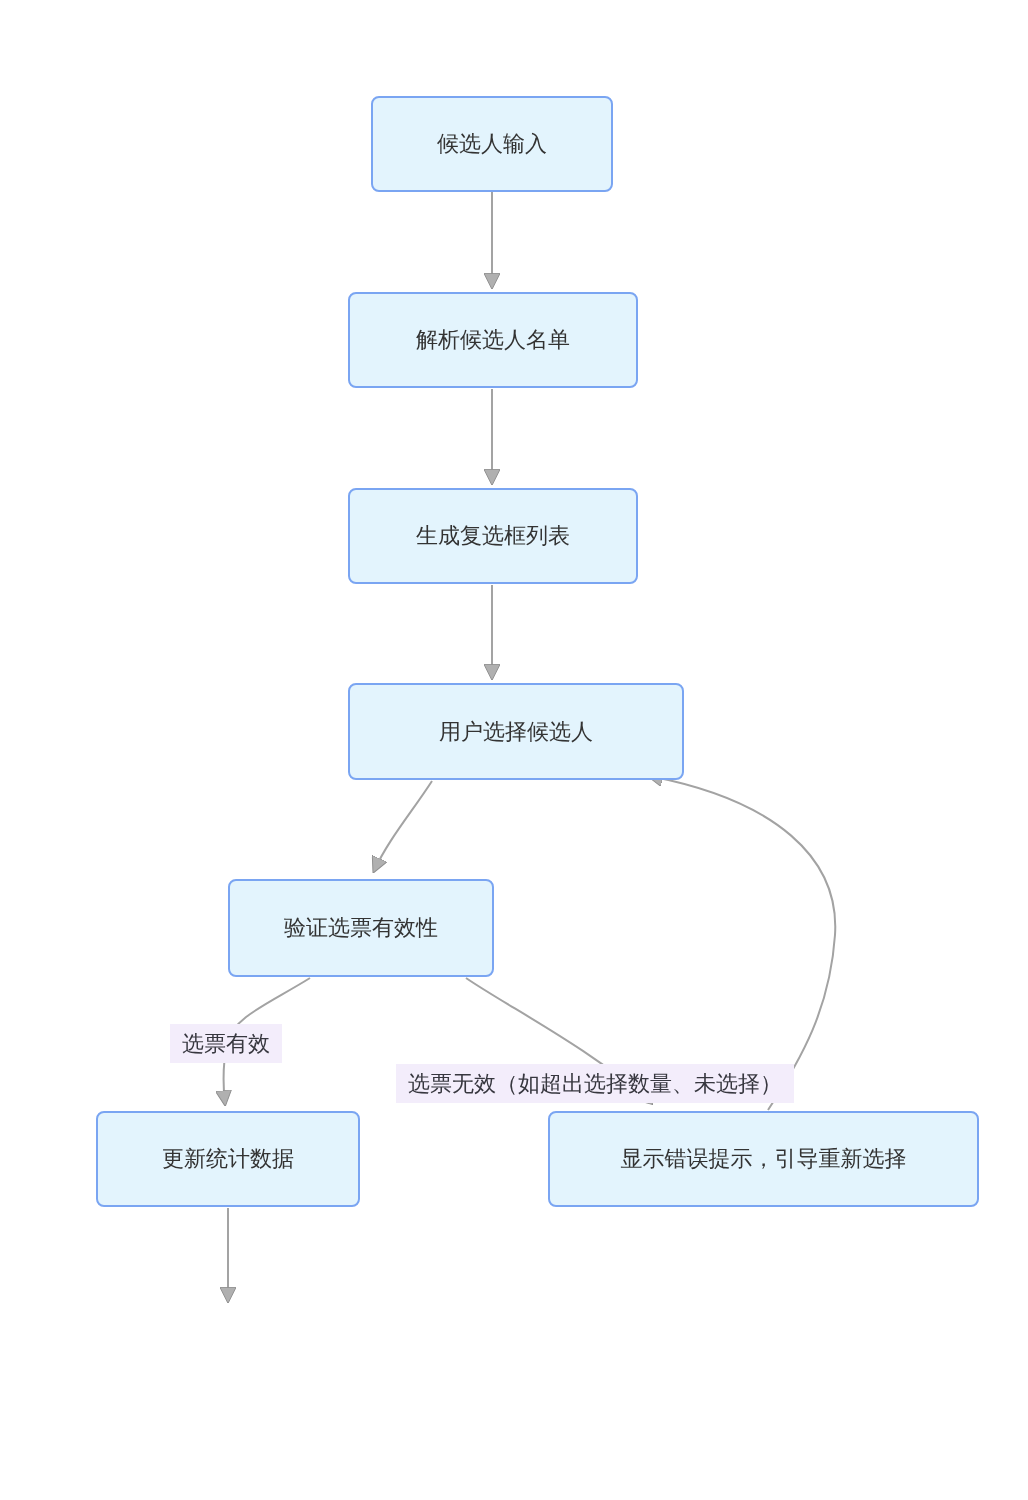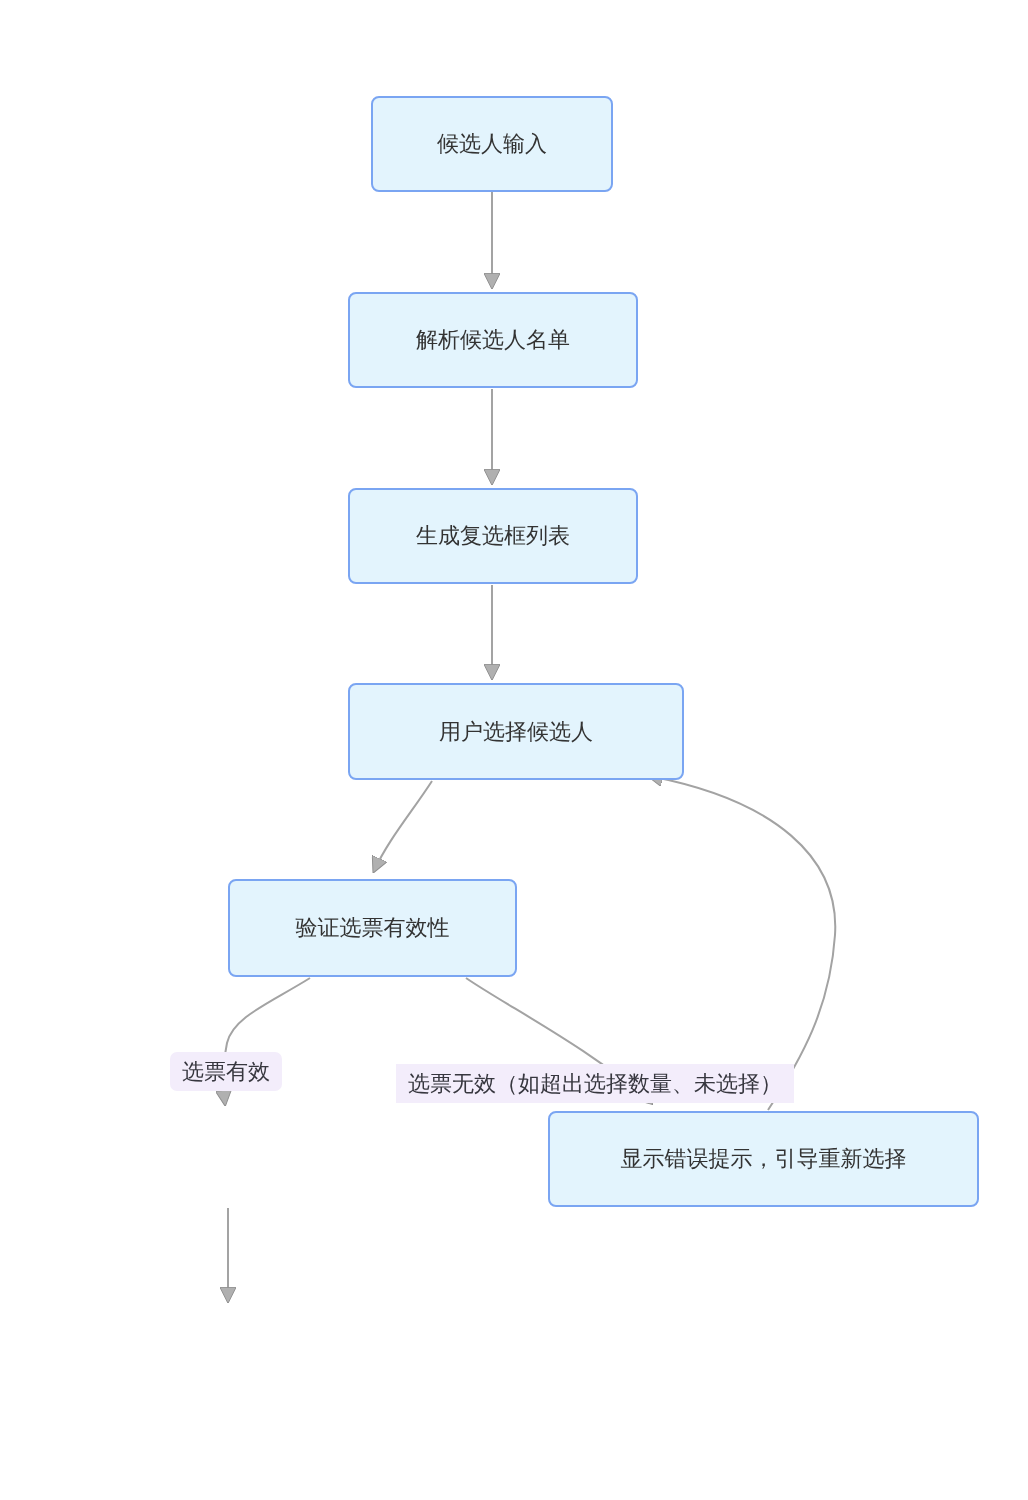--- a/index.html
+++ b/index.html
@@ -60,42 +60,45 @@
     <path class="edge-path" d="M492 192 L492 287" marker-end="url(#arrowhead)"></path>
     <path class="edge-path" d="M492 389 L492 483" marker-end="url(#arrowhead)"></path>
     <path class="edge-path" d="M492 585 L492 678" marker-end="url(#arrowhead)"></path>
     <path class="edge-path" d="M432 781 C412 812 388 840 374 871" marker-end="url(#arrowhead)"></path>
     <path class="edge-path" d="M310 978 C270 1003 233 1017 227 1043 C222 1068 223 1086 225 1104" marker-end="url(#arrowhead)"></path>
     <path class="edge-path" d="M466 978 C510 1008 590 1048 651 1103" marker-end="url(#arrowhead)"></path>
     <path class="edge-path" d="M228 1208 L228 1301" marker-end="url(#arrowhead)"></path>
     <path class="edge-path" d="M768 1110 C802 1058 830 1008 835 935 C840 858 775 800 649 776" marker-end="url(#arrowhead)"></path>
   </svg>
 
-  <div class="edge-label" style="left:170px;top:1052px;border-radius:7px;">选票有效</div>
+  <div class="edge-label" style="left:170px;top:1024px;">选票有效</div>
   <div class="edge-label" style="left:396px;top:1064px;">选票无效（如超出选择数量、未选择）</div>
 
   <div class="node" style="left:371px;top:96px;width:242px;height:96px;">
     <span>候选人输入</span>
   </div>
 
   <div class="node" style="left:348px;top:292px;width:290px;height:96px;">
     <span>解析候选人名单</span>
   </div>
 
   <div class="node" style="left:348px;top:488px;width:290px;height:96px;">
     <span>生成复选框列表</span>
   </div>
 
   <div class="node" style="left:348px;top:683px;width:336px;height:97px;">
     <span>用户选择候选人</span>
   </div>
 
-  <div class="node" style="left:228px;top:879px;width:289px;height:98px;">
+  <div class="node" style="left:228px;top:879px;width:266px;height:98px;">
     <span>验证选票有效性</span>
   </div>
 
+  <div class="node" style="left:96px;top:1111px;width:264px;height:96px;">
+    <span>更新统计数据</span>
+  </div>
 
 
   <div class="node" style="left:500px;top:1111px;width:431px;height:96px;margin-left:48px;">
     <span>显示错误提示，引导重新选择</span>
   </div>
 
 </div>
 
 </body></html>

